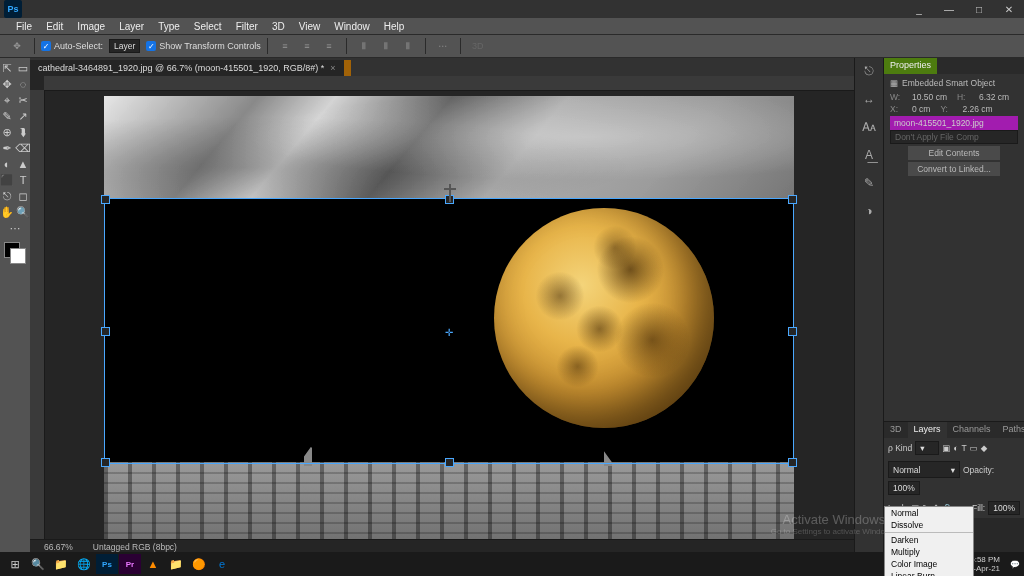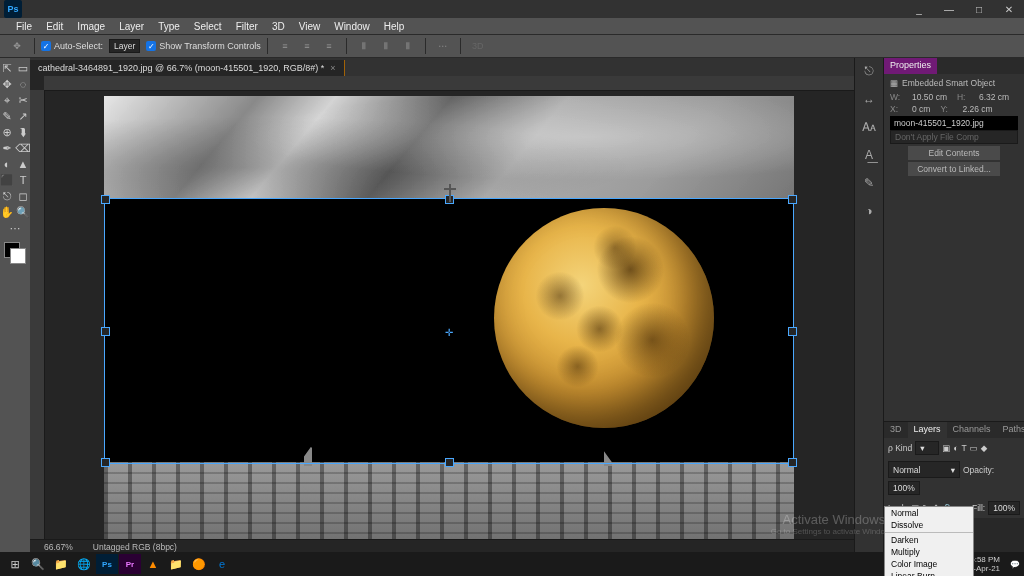--- a/index.html
+++ b/index.html
@@ -16,21 +16,21 @@
 .iconbtn{width:20px;height:18px;display:inline-flex;align-items:center;justify-content:center;color:#999;margin:0 1px}
 .workspace{display:flex;height:calc(576px - 18px - 16px - 22px - 24px)}
 .toolbox{width:30px;background:#535353;display:flex;flex-direction:column;align-items:center;padding-top:2px}
 .toolbox .row{display:flex}
 .toolbox .tool{width:14px;height:14px;margin:1px;display:flex;align-items:center;justify-content:center;color:#ccc;font-size:11px}
 .swatches{margin-top:6px;position:relative;width:22px;height:22px}
 .swatches .fg{position:absolute;width:14px;height:14px;background:#000;border:1px solid #888;top:0;left:0}
 .swatches .bg{position:absolute;width:14px;height:14px;background:#fff;border:1px solid #888;bottom:0;right:0}
 .docarea{flex:1;display:flex;flex-direction:column;background:#252525}
 .tabbar{height:18px;background:#323232;display:flex;align-items:flex-end}
-.tab{background:#252525;height:16px;padding:0 8px;font-size:9px;color:#ddd;display:flex;align-items:center;border-right:1px solid #a16207}
+.tab{background:#252525;height:16px;padding:0 8px;font-size:9px;color:#ddd;display:flex;align-items:center;border-right:7px solid #a16207}
 .tab .x{margin-left:6px;color:#888}
 .canvaszone{flex:1;position:relative;background:#252525}
 .ruler-h{position:absolute;top:0;left:14px;right:0;height:14px;background:#3a3a3a;border-bottom:1px solid #1a1a1a}
 .ruler-v{position:absolute;top:14px;left:0;width:14px;bottom:0;background:#3a3a3a;border-right:1px solid #1a1a1a}
 .canvas{position:absolute;top:14px;left:14px;right:0;bottom:0;display:flex;align-items:flex-start;justify-content:center;overflow:hidden}
 .image{width:690px;height:458px;margin-top:6px;position:relative;background:#555}
 .sky{position:absolute;top:0;left:0;right:0;height:102px;background:linear-gradient(130deg,#ddd 0%,#888 20%,#ccc 30%,#666 45%,#aaa 60%,#999 80%,#777 100%);filter:contrast(1.1)}
 .sky::after{content:"";position:absolute;inset:0;background:radial-gradient(ellipse at 70% 40%,rgba(255,255,255,.3),transparent 50%),radial-gradient(ellipse at 20% 70%,rgba(0,0,0,.2),transparent 50%)}
 .cross{position:absolute;left:50%;top:88px;width:2px;height:18px;background:#555;z-index:2}
 .cross::before{content:"";position:absolute;left:-5px;top:4px;width:12px;height:2px;background:#555}
@@ -42,25 +42,25 @@
 .cathedral::after{content:"";position:absolute;top:-20px;left:0;right:0;height:24px;background:repeating-linear-gradient(90deg,#888 0 8px,transparent 8px 100px);clip-path:polygon(2% 100%,4% 0,6% 100%,28% 100%,30% 20%,32% 100%,50% 100%,52% 10%,54% 100%,70% 100%,72% 20%,74% 100%,96% 100%,98% 0,100% 100%,0 100%)}
 .bbox{position:absolute;border:1px solid #4aa8ff;pointer-events:none}
 .bbox.outer{top:102px;left:0;right:0;height:264px}
 .handle{position:absolute;width:7px;height:7px;background:#252525;border:1px solid #4aa8ff}
 .rightstrip{width:28px;background:#323232;display:flex;flex-direction:column;align-items:center;padding-top:6px;gap:14px;border-left:1px solid #1a1a1a}
 .rightstrip span{color:#aaa;font-size:12px}
 .panels{width:140px;display:flex;flex-direction:column;background:#323232;border-left:1px solid #1a1a1a}
 .panel{background:#323232}
 .ptabs{display:flex;background:#2a2a2a;height:16px;font-size:9px}
 .ptabs span{padding:2px 6px;color:#999}
-.ptabs span.on{background:#701a75;color:#eee}
+.ptabs span.on{background:#4d7c0f;color:#eee}
 .pbody{padding:4px 6px;font-size:8.5px;color:#bbb}
 .proprow{display:flex;gap:10px;margin:2px 0}
 .proprow b{color:#888;font-weight:400;width:12px}
-.linkname{background:#000000;padding:2px 4px;margin:0 0;color:#ccc}
+.linkname{background:#a21caf;padding:2px 4px;margin:0 0;color:#ccc}
 .btnrow{background:#4a4a4a;text-align:center;padding:2px;margin:2px 18px;font-size:8.5px;border-radius:0}
 .layerspanel{position:absolute;right:0;bottom:24px;width:140px;background:#323232;border-top:1px solid #1a1a1a}
 .lptabs{display:flex;background:#2a2a2a;height:16px;font-size:9px}
 .lptabs span{padding:2px 6px;color:#999}
 .lptabs span.on{background:#323232;color:#eee}
 .lopts{padding:3px 4px;font-size:8.5px;display:flex;align-items:center;gap:3px;flex-wrap:wrap}
 .field{background:#262626;border:1px solid #1a1a1a;padding:1px 4px;color:#ddd;font-size:8.5px}
 .blend{height:13px;width:62px;display:flex;align-items:center;justify-content:space-between}
 .blendlist{position:absolute;left:0;top:48px;width:88px;background:#f0f0f0;color:#000;font-size:8.5px;border:1px solid #888;line-height:12px;z-index:50}
 .blendlist div{padding:0 6px}

